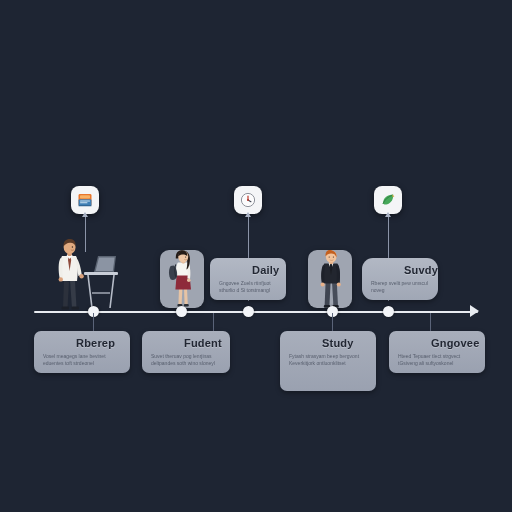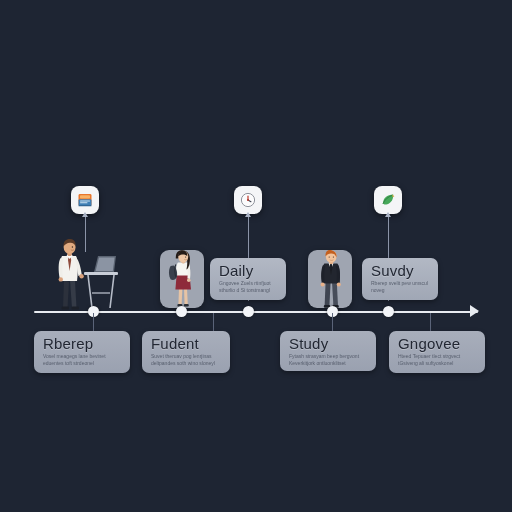--- a/index.html
+++ b/index.html
@@ -39,23 +39,24 @@
 
   
   .card{
     position:absolute;border-radius:7px;
     background:linear-gradient(180deg,#a8aebb 0%, #9aa1b0 100%);
     box-shadow:0 2px 5px rgba(0,0,0,.35);
     padding:6px 9px;box-sizing:border-box;
     overflow:hidden;
   }
   .card-title{
-    font-size:15px;font-weight:normal;color:#222733;
+    font-size:11px;font-weight:bold;color:#222733;
     letter-spacing:.2px;line-height:13px;
     text-shadow:0 1px 0 rgba(255,255,255,.25);
+    margin-left:33px;
   }
   .card-body{
     margin-top:3px;font-size:5px;line-height:7px;color:#4a5160;
     filter:blur(.45px);opacity:.85;
   }
   .card-upper{
     background:linear-gradient(180deg,#b2b8c4 0%, #a0a7b5 100%);
   }
 
   
@@ -224,21 +225,21 @@
       <circle cx="22.4" cy="7" r="0.6" fill="#3a2a1d"></circle>
       <path d="M19 10 C20 10.7 21.2 10.6 22 10" stroke="#c08a5e" stroke-width="0.6" fill="none" stroke-linecap="round"></path>
     </svg>
   </div>
 
   <div class="card card-upper" style="left:210px;top:258px;width:76px;height:42px;">
     <div class="card-title">Daily</div>
     <div class="card-body">Gngovee Zuels rtinfjuot sthurlio d Si torstmangl</div>
   </div>
 
-  <div class="card card-upper" style="left:362px;top:258px;width:76px;height:42px;">
+  <div class="card card-upper" style="left:362px;top:258px;width:76px;height:42px;border-radius:11px;">
     <div class="card-title">Suvdy</div>
     <div class="card-body">Rberep svelit pew umscul noveg</div>
   </div>
 
   <div class="axis-line"></div>
   <div class="axis-arrow"></div>
 
   <div class="node" style="left:88px;"></div>
   <div class="node" style="left:176px;"></div>
   <div class="node" style="left:243px;"></div>
@@ -253,21 +254,21 @@
   <div class="card" style="left:34px;top:331px;width:96px;height:42px;">
     <div class="card-title">Rberep</div>
     <div class="card-body">Vosel meagegs lane bevinet eduentes toft strdeonel</div>
   </div>
 
   <div class="card" style="left:142px;top:331px;width:88px;height:42px;">
     <div class="card-title">Fudent</div>
     <div class="card-body">Suvet theruav pog lenrjinas deltpandes soth wino sloneyl</div>
   </div>
 
-  <div class="card" style="left:280px;top:331px;width:96px;height:40px;">
+  <div class="card" style="left:280px;top:331px;width:96px;height:60px;">
     <div class="card-title">Study</div>
     <div class="card-body">Fytash strasyam beep bergvont Keverkitjork ontluonklitset</div>
   </div>
 
   <div class="card" style="left:389px;top:331px;width:96px;height:42px;">
     <div class="card-title">Gngovee</div>
     <div class="card-body">Hteed Tepuaer tlect strgvect tGsiveng ali suftyoskonel</div>
   </div>
 
 </div>

